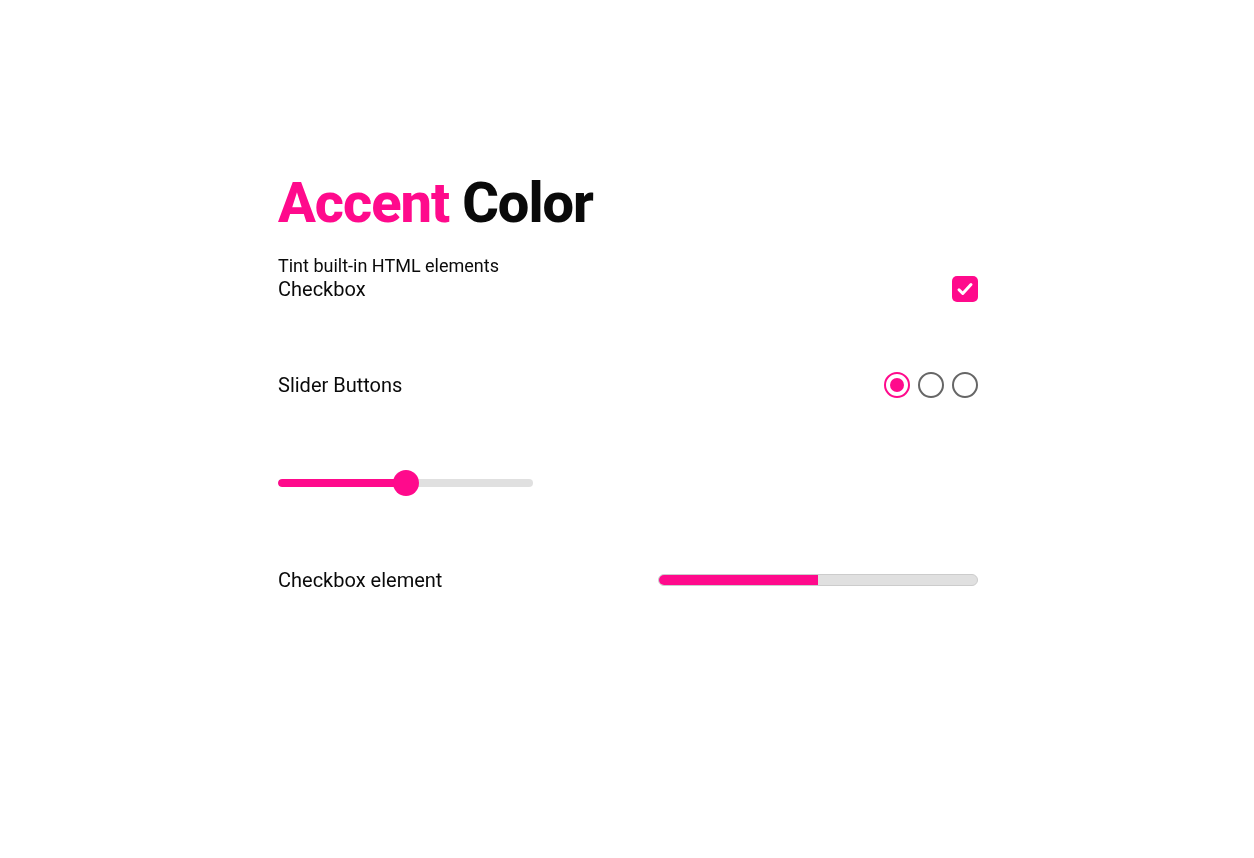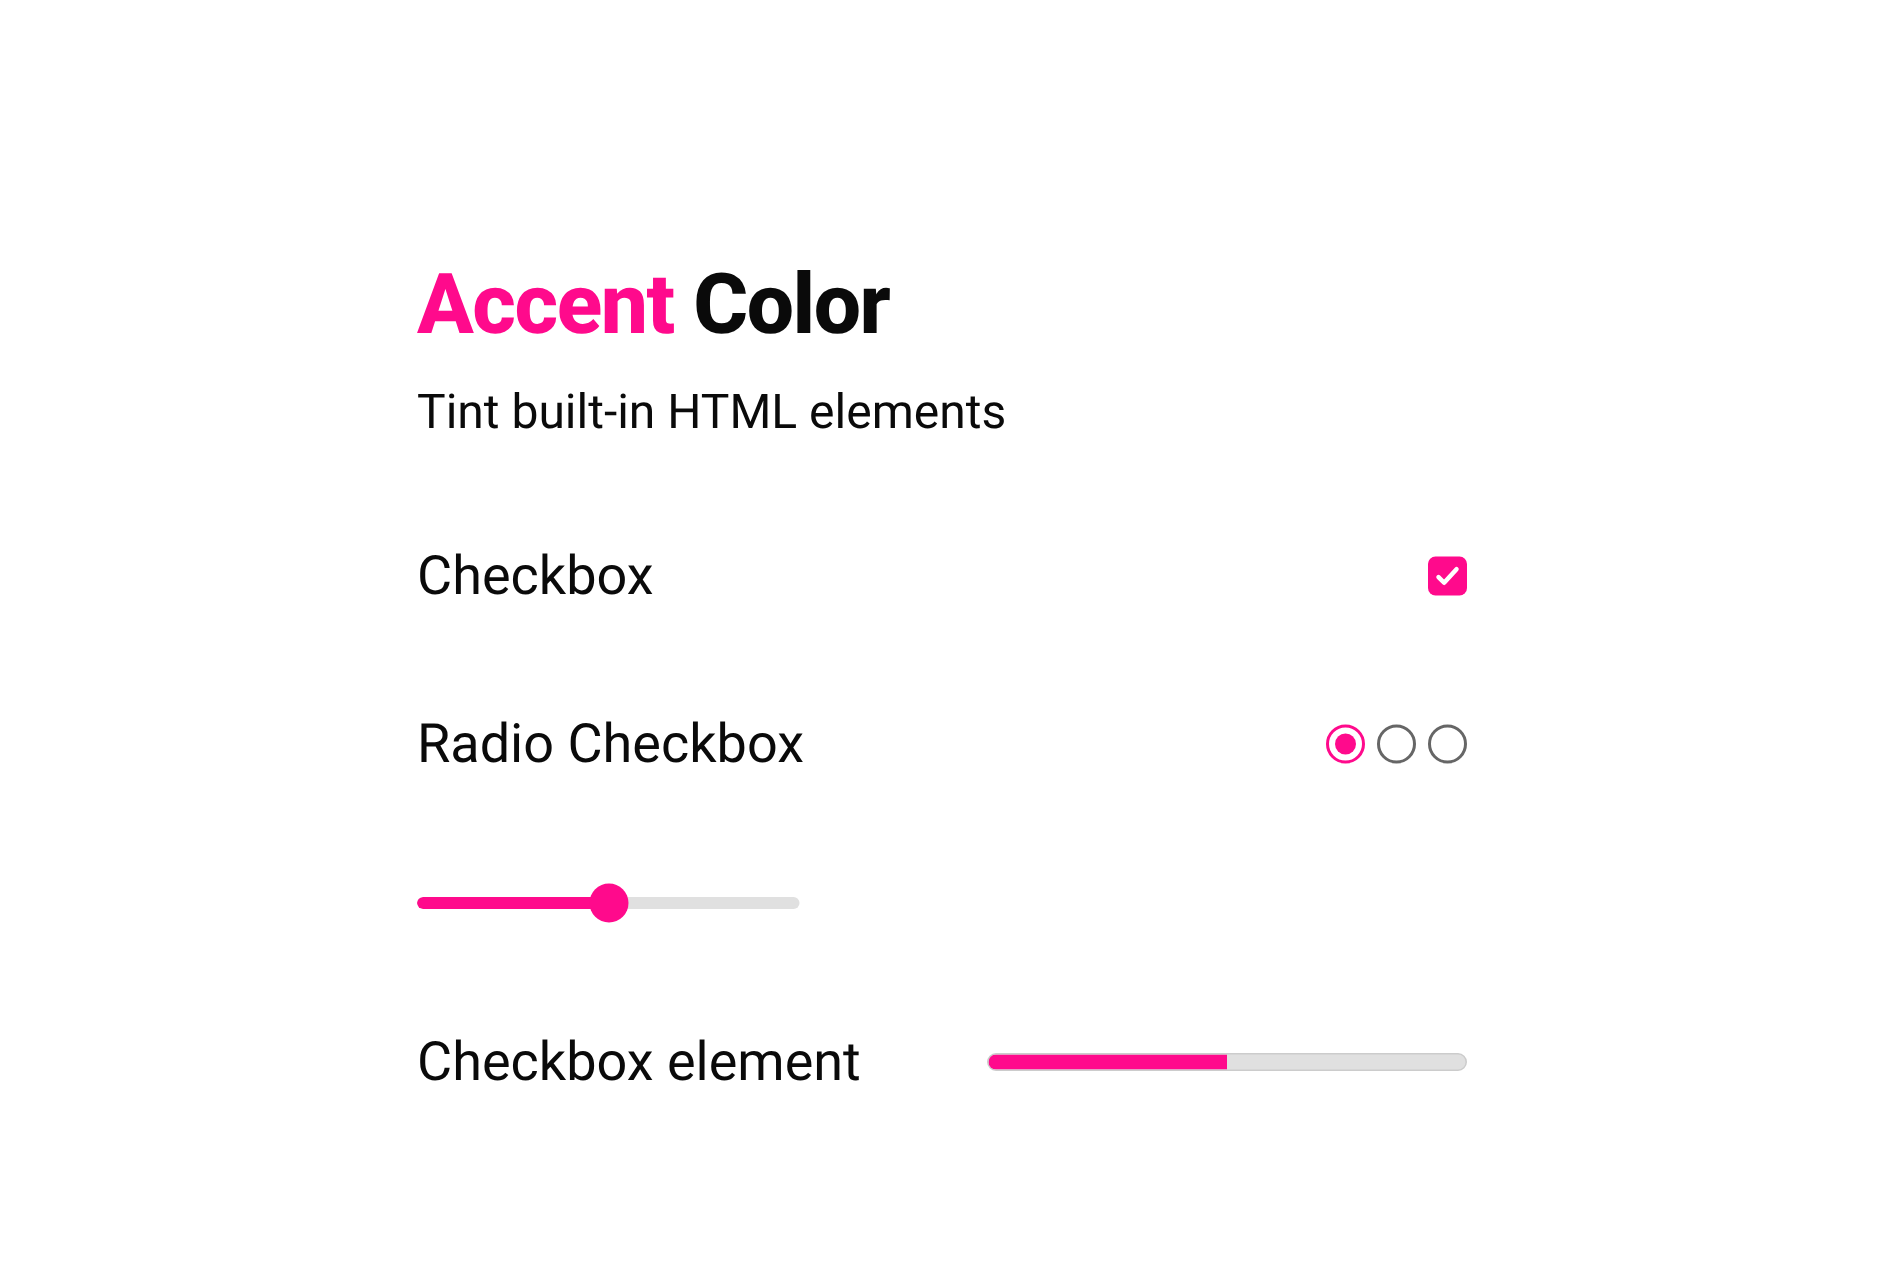--- a/index.html
+++ b/index.html
@@ -23,33 +23,32 @@
       font-weight: 800;
       letter-spacing: -1px;
       line-height: 1;
       margin-bottom: 24px;
       color: #0a0a0a;
     }
     h1 .accent-word {
       color: #ff0a8c;
     }
     .subtitle {
-      font-size: 32px;
+      font-size: 18px;
       font-weight: 400;
       color: #0a0a0a;
-      margin-bottom: 70px;
     }
     .row {
       display: flex;
       align-items: center;
       justify-content: space-between;
       margin-bottom: 70px;
     }
     .row-label {
-      font-size: 36px;
+      font-size: 20px;
       font-weight: 400;
       color: #0a0a0a;
     }
     .controls {
       display: flex;
       align-items: center;
       gap: 8px;
     }
 
     
@@ -152,21 +151,21 @@
     <div class="controls">
       <div class="checkbox">
         <svg viewBox="0 0 24 24" fill="none" stroke="#fff" stroke-width="4" stroke-linecap="round" stroke-linejoin="round">
           <polyline points="4 13 9 18 20 6"></polyline>
         </svg>
       </div>
     </div>
   </div>
 
   <div class="row">
-    <div class="row-label">Radio Checkbox</div>
+    <div class="row-label">Slider Buttons</div>
     <div class="controls">
       <div class="radio selected"></div>
       <div class="radio"></div>
       <div class="radio"></div>
     </div>
   </div>
 
   <div class="row">
     <div class="controls">
       <div class="slider">

